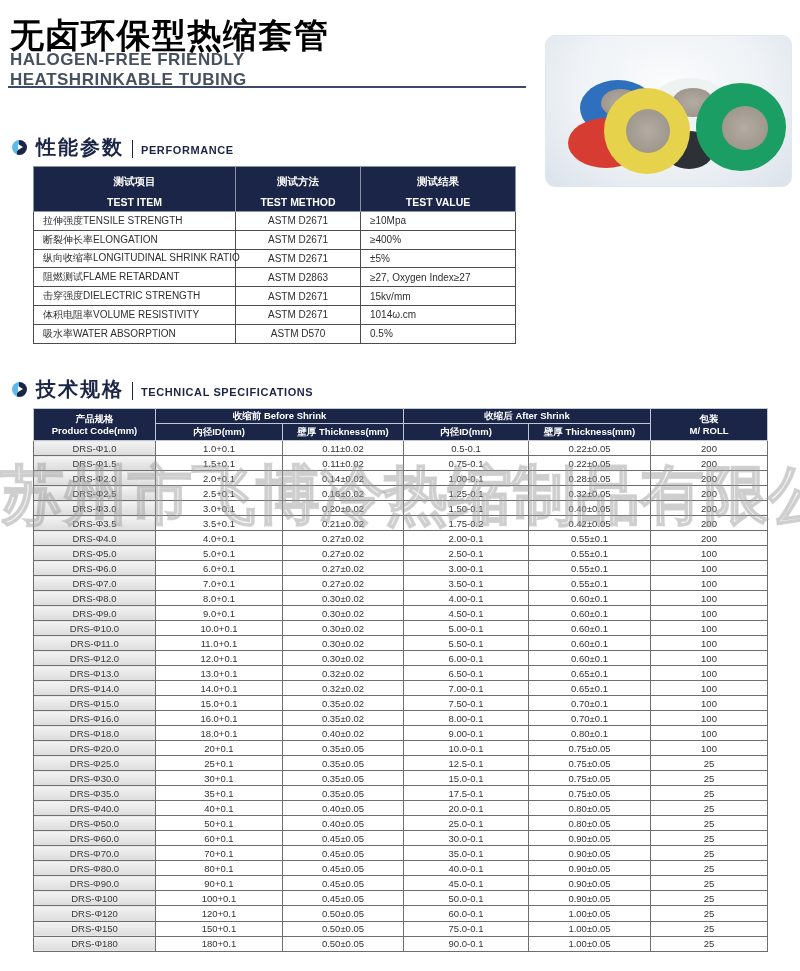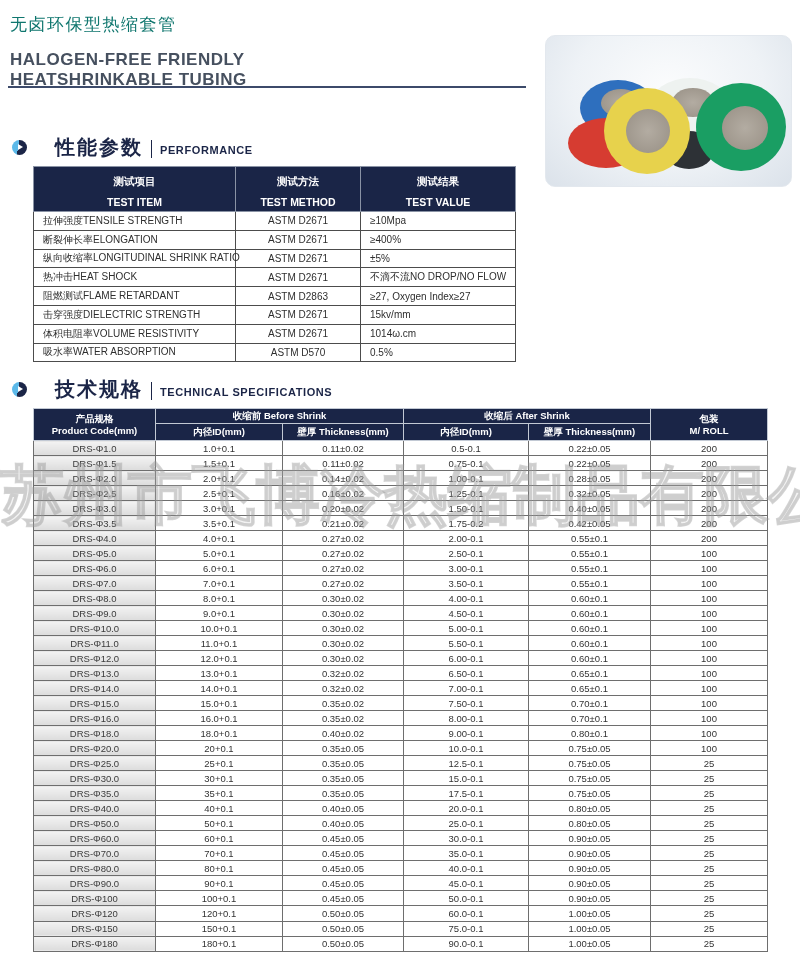--- a/index.html
+++ b/index.html
@@ -1,38 +1,38 @@
 <!DOCTYPE html>
 <html><head>
 <meta charset="utf-8">
 <style>
   html,body{margin:0;padding:0;}
   body{
     width:800px;height:971px;position:relative;background:#ffffff;
     font-family:"Liberation Sans","DejaVu Sans",sans-serif;overflow:hidden;
   }
   
-  .doc-title{position:absolute;left:10px;top:13px;font-size:17px;font-weight:normal;
-    color:#0f766e;letter-spacing:1.5px;}
+  .doc-title{position:absolute;left:10px;top:13px;font-size:34px;font-weight:bold;
+    color:#000000;letter-spacing:1.5px;}
   .doc-subtitle{position:absolute;left:10px;top:50px;font-size:17px;font-weight:bold;
     color:#46505f;line-height:20px;letter-spacing:.5px;}
   .title-rule{position:absolute;left:8px;top:86px;width:518px;height:2px;background:#3c4a6a;}
   
   .photo{position:absolute;left:545px;top:35px;width:247px;height:152px;border-radius:10px;
     background:radial-gradient(ellipse at 50% 35%,#fbfcfd 0%,#eef2f6 55%,#dbe2ea 100%);
     overflow:hidden;border:1px solid #e3e8ee;box-sizing:border-box;}
   .roll{position:absolute;border-radius:50%;}
   .hole{position:absolute;border-radius:50%;background:radial-gradient(#b3aca2,#978f84);}
   
   .sec{position:absolute;display:flex;align-items:center;}
   .sec-icon{width:15px;height:15px;border-radius:50%;flex:0 0 15px;
     background:linear-gradient(100deg,#5cb9e9 0 42%,#1b2547 42% 100%);position:relative;margin-right:9px;}
   .sec-icon::after{content:'';position:absolute;left:6px;top:4px;width:0;height:0;
     border-top:3.5px solid transparent;border-bottom:3.5px solid transparent;border-left:5px solid #fff;}
-  .sec-cn{font-size:20px;font-weight:bold;color:#1b2547;letter-spacing:2px;margin-left:19px;}
+  .sec-cn{font-size:20px;font-weight:bold;color:#1b2547;letter-spacing:2px;}
   .sec-bar{width:1px;height:18px;background:#1b2547;margin:2px 8px 0 8px;}
   .sec-en{font-size:11px;font-weight:bold;color:#1b2547;letter-spacing:.6px;margin-top:4px;}
   
   table{border-collapse:collapse;table-layout:fixed;}
   .perf{position:absolute;left:33px;top:166px;width:482px;border-radius:24px;}
   .perf th{background:#1a2547;color:#fff;font-size:10.5px;font-weight:bold;height:19px;
     border:1px solid #8a93a5;line-height:14px;}
   .perf thead tr:first-child th{border-bottom:none;padding-top:4px;}
   .perf thead tr:last-child th{border-top:none;padding-bottom:0;}
   .perf td{height:17.8px;font-size:10px;color:#2e2e2e;border:1px solid #4c4c4c;
@@ -109,25 +109,20 @@
       </tr>
       <tr>
         <td>断裂伸长率ELONGATION</td>
         <td>ASTM D2671</td>
         <td>≥400%</td>
       </tr>
       <tr>
         <td>纵向收缩率LONGITUDINAL SHRINK RATIO</td>
         <td>ASTM D2671</td>
         <td>±5%</td>
-      </tr>
-      <tr>
-        <td>热冲击HEAT SHOCK</td>
-        <td>ASTM D2671</td>
-        <td>不滴不流NO DROP/NO FLOW</td>
       </tr>
       <tr>
         <td>阻燃测试FLAME RETARDANT</td>
         <td>ASTM D2863</td>
         <td>≥27, Oxygen Index≥27</td>
       </tr>
       <tr>
         <td>击穿强度DIELECTRIC STRENGTH</td>
         <td>ASTM D2671</td>
         <td>15kv/mm</td>

